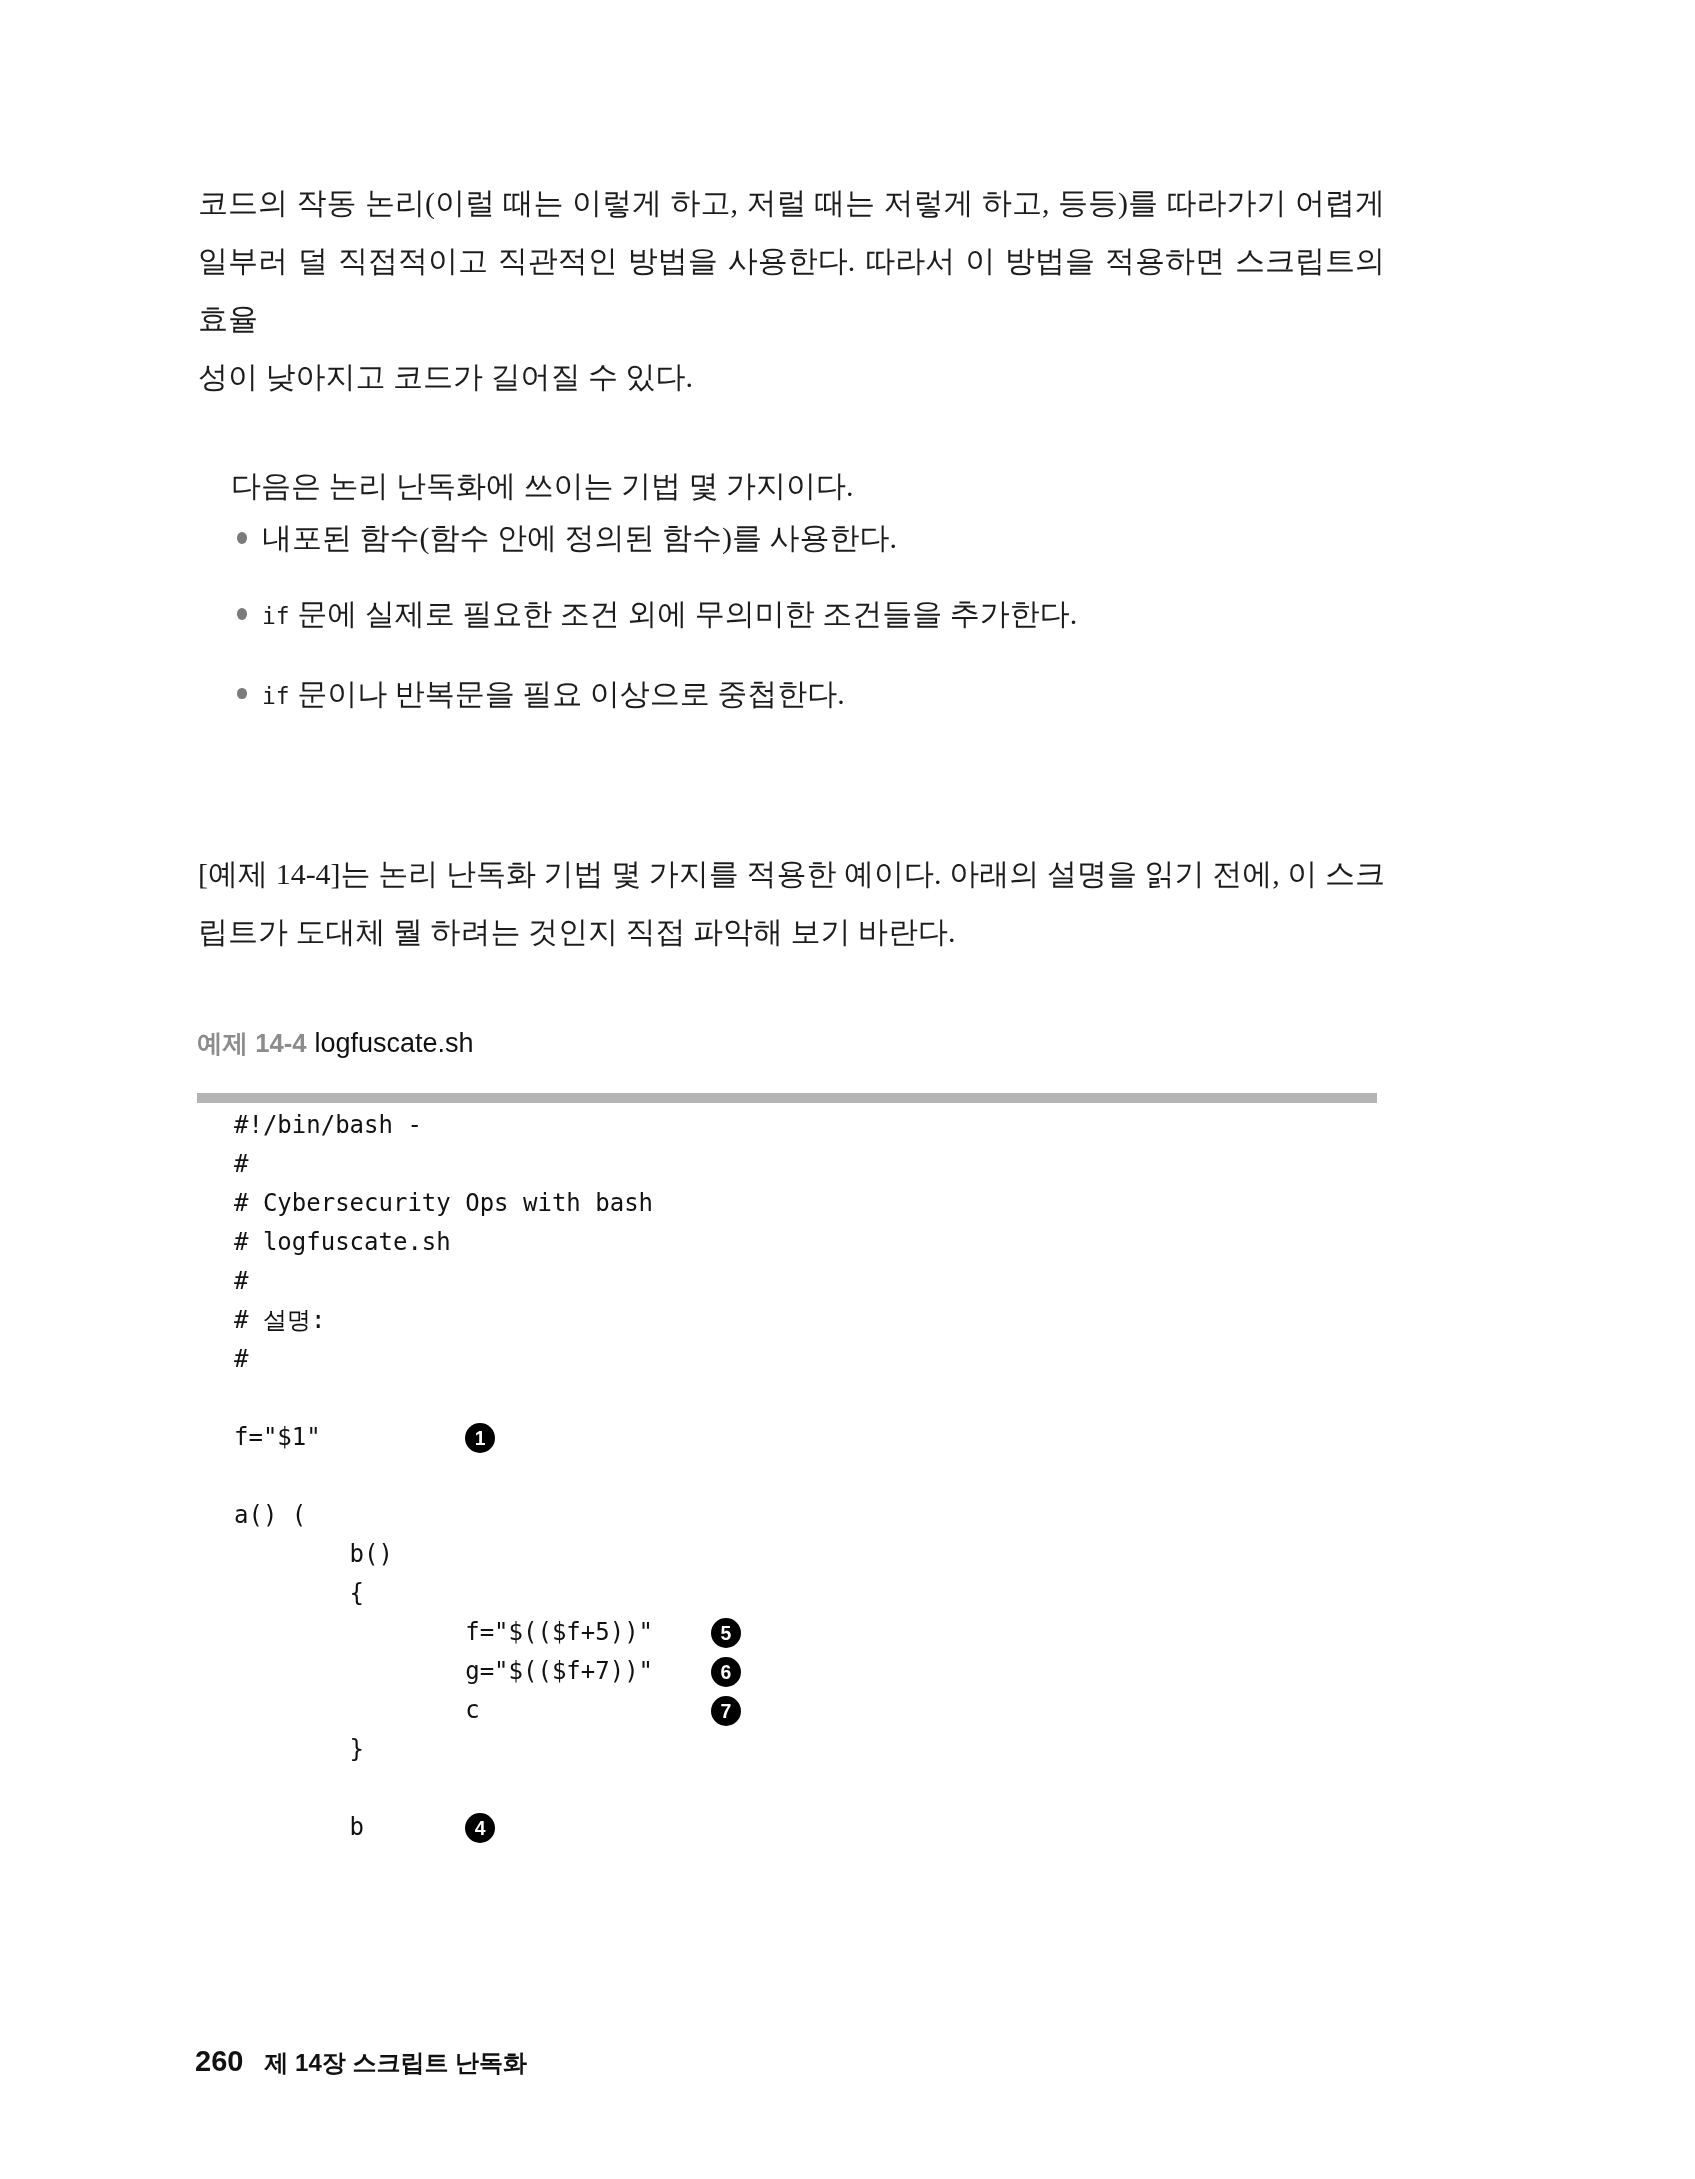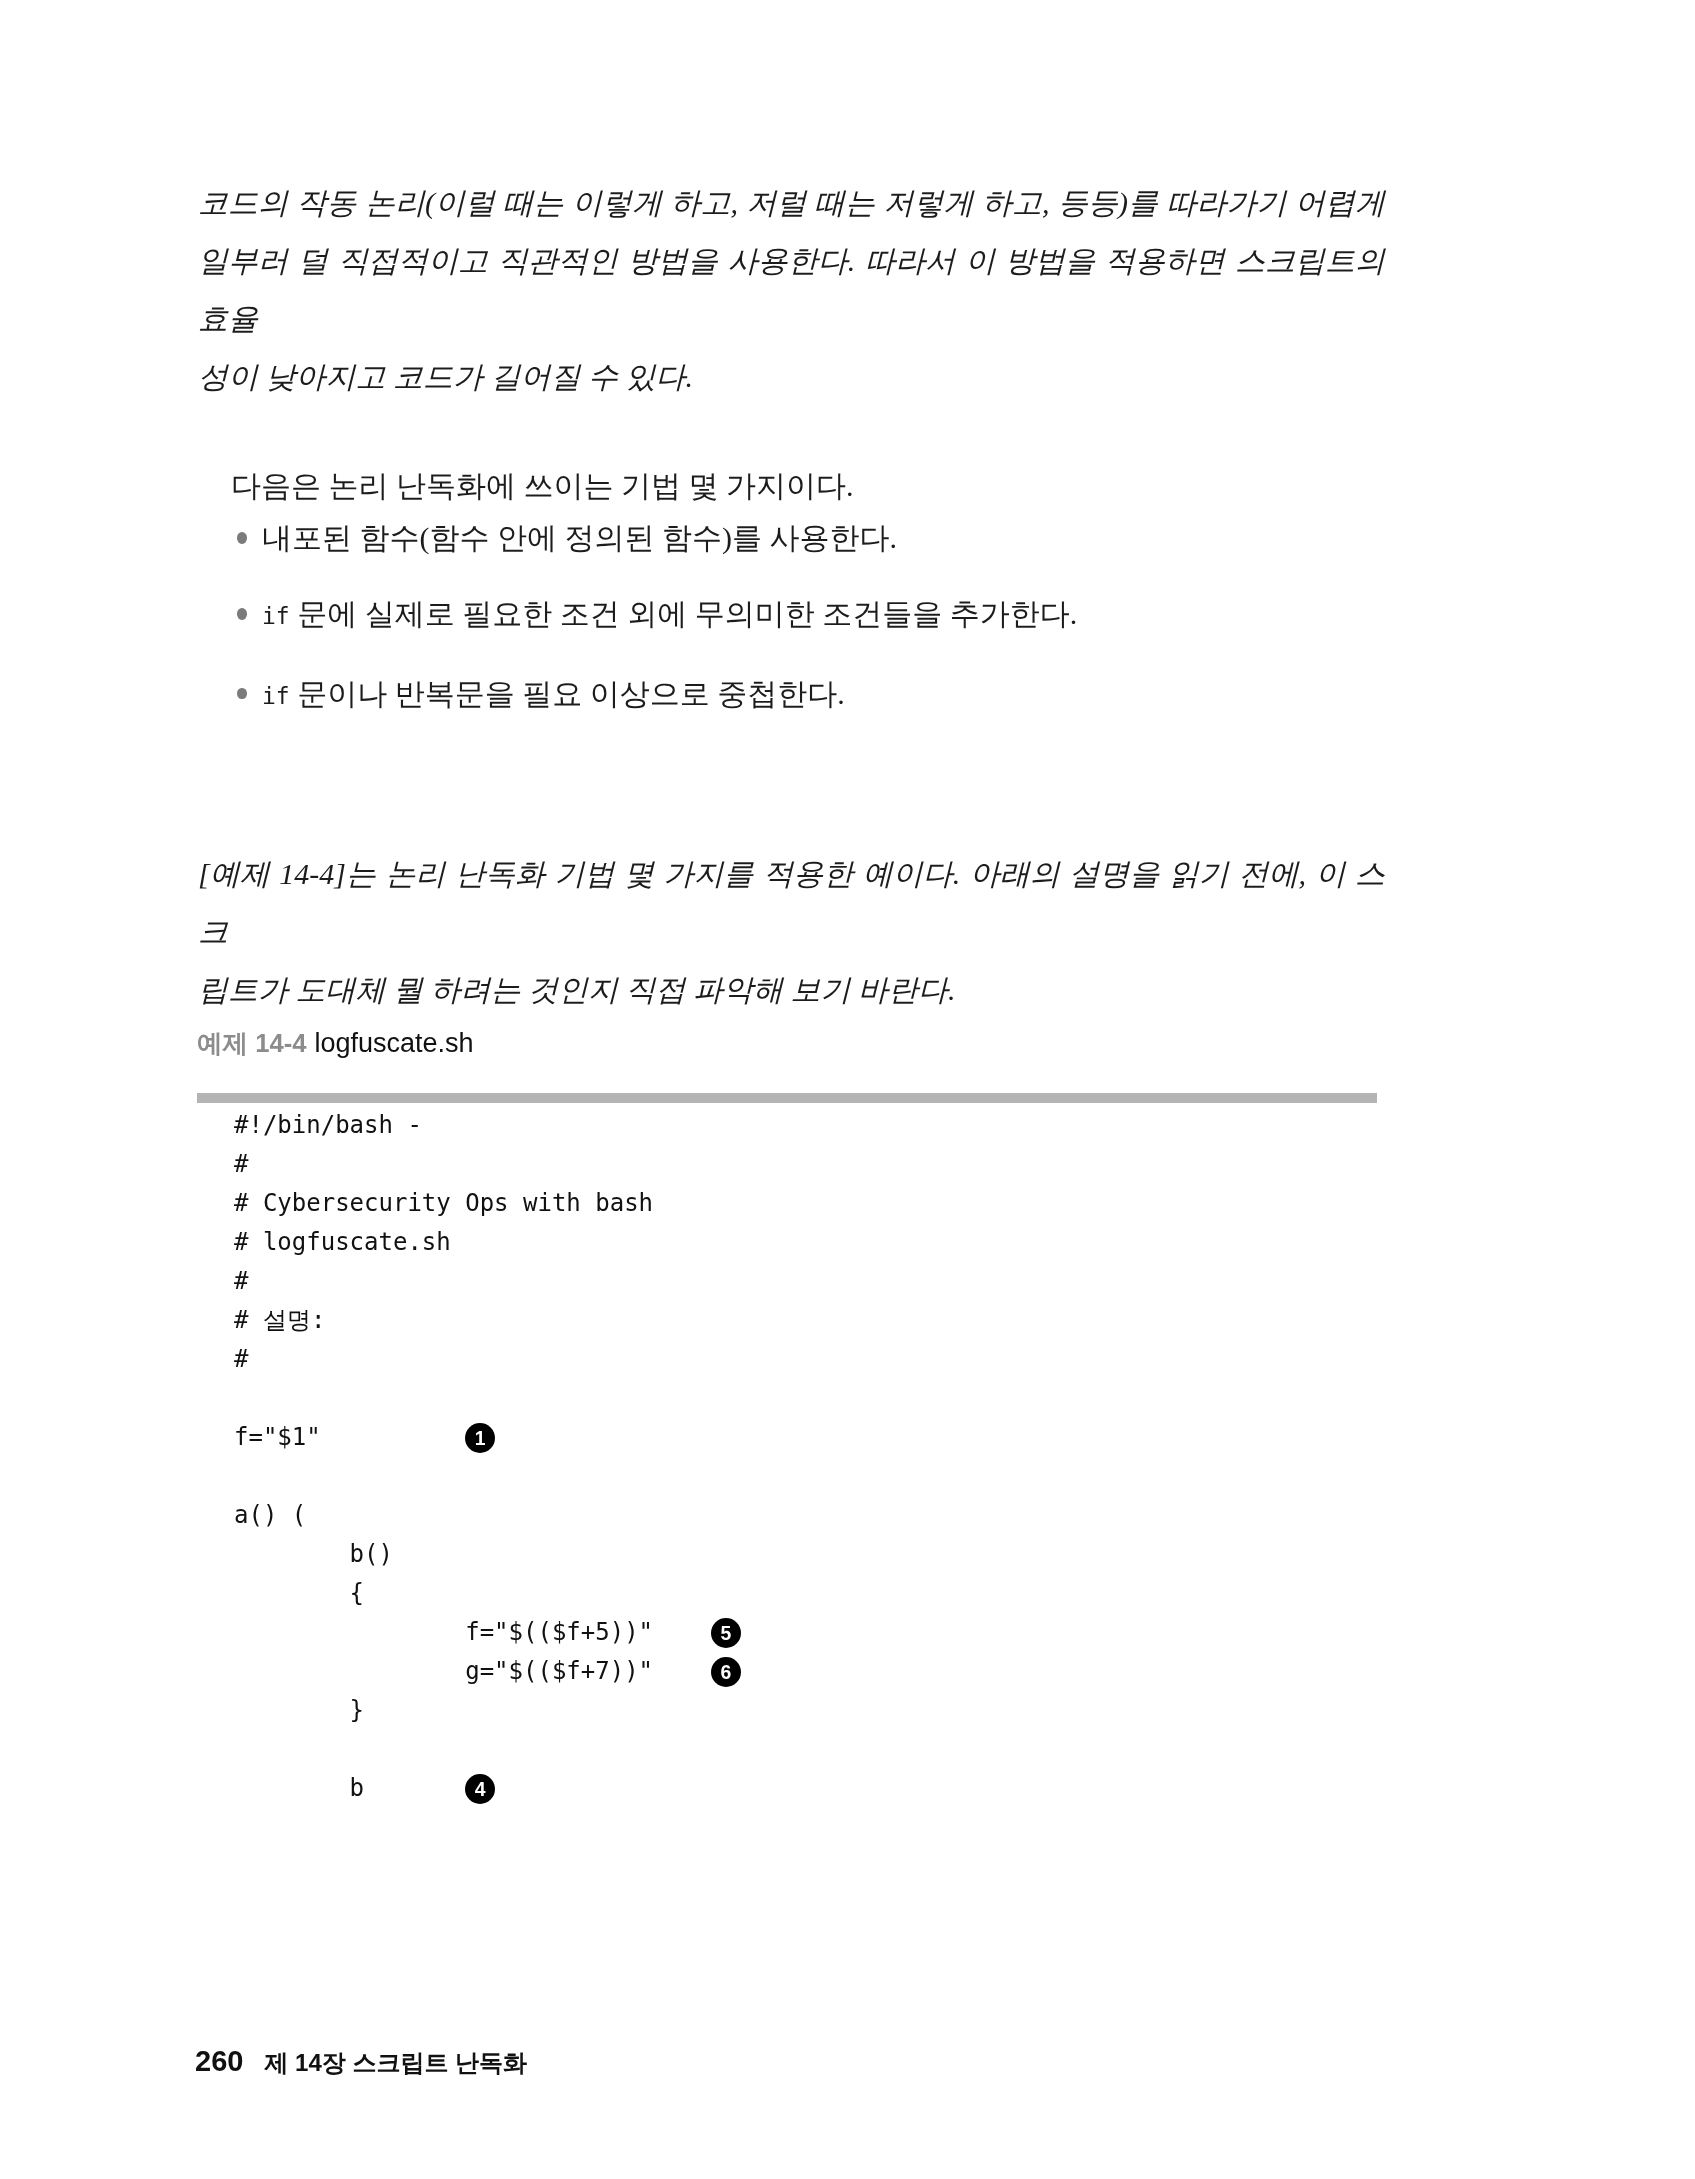--- a/index.html
+++ b/index.html
@@ -1,19 +1,19 @@
 <!DOCTYPE html>
 <html style="font-size:14px"><head>
 <meta charset="utf-8">
 <style>
   html,body{margin:0;padding:0;background:#ffffff;}
   .page{position:relative;width:1696px;height:2179px;background:#ffffff;overflow:hidden;
         font-family:"Liberation Serif",serif;color:#1c1c1c;}
   .para{position:absolute;left:198px;width:1187px;font-size:30px;line-height:58px;}
-  .jline{text-align:justify;text-align-last:justify;font-style:italic;}
+  .jline{text-align:justify;text-align-last:justify;}
   .jline.last{text-align-last:left;}
   #para1{top:174px;}
   #intro{position:absolute;top:457px;left:198px;width:1187px;font-size:30px;line-height:58px;text-indent:33px;}
   #bullets{position:absolute;top:509px;left:237px;width:1147px;margin:0;padding:0;list-style:none;}
   #bullets li{position:relative;padding-left:25px;font-size:30px;line-height:57px;margin-bottom:19.4px;}
   .bullet-dot{position:absolute;left:0;top:23px;width:9.7px;height:11.5px;border-radius:50%;background:#7b7b7b;}
   .mono{font-family:"DejaVu Sans Mono",monospace;font-size:23px;}
   #para2{top:845px;}
   #example-header{position:absolute;top:1026px;left:197px;font-family:"Liberation Sans",sans-serif;white-space:nowrap;}
   .ex-label{color:#8c8c8c;font-weight:bold;font-size:25.6px;}
@@ -69,20 +69,21 @@
       <div class="code-line"><span># 설명:</span></div>
       <div class="code-line"><span>#</span></div>
       <div class="code-line"><span></span></div>
       <div class="code-line"><span>f="$1"          </span><span class="badge">1</span></div>
       <div class="code-line"><span></span></div>
       <div class="code-line"><span>a() (</span></div>
       <div class="code-line"><span>        b()</span></div>
       <div class="code-line"><span>        {</span></div>
       <div class="code-line"><span>                f="$(($f+5))"    </span><span class="badge">5</span></div>
       <div class="code-line"><span>                g="$(($f+7))"    </span><span class="badge">6</span></div>
+      <div class="code-line"><span>                c                </span><span class="badge">7</span></div>
       <div class="code-line"><span>        }</span></div>
       <div class="code-line"><span></span></div>
       <div class="code-line"><span>        b       </span><span class="badge">4</span></div>
     </div>
 
   <div id="footer">
     <span class="page-num">260</span>
     <span class="chapter">제 14장 스크립트 난독화</span>
   </div>
 

